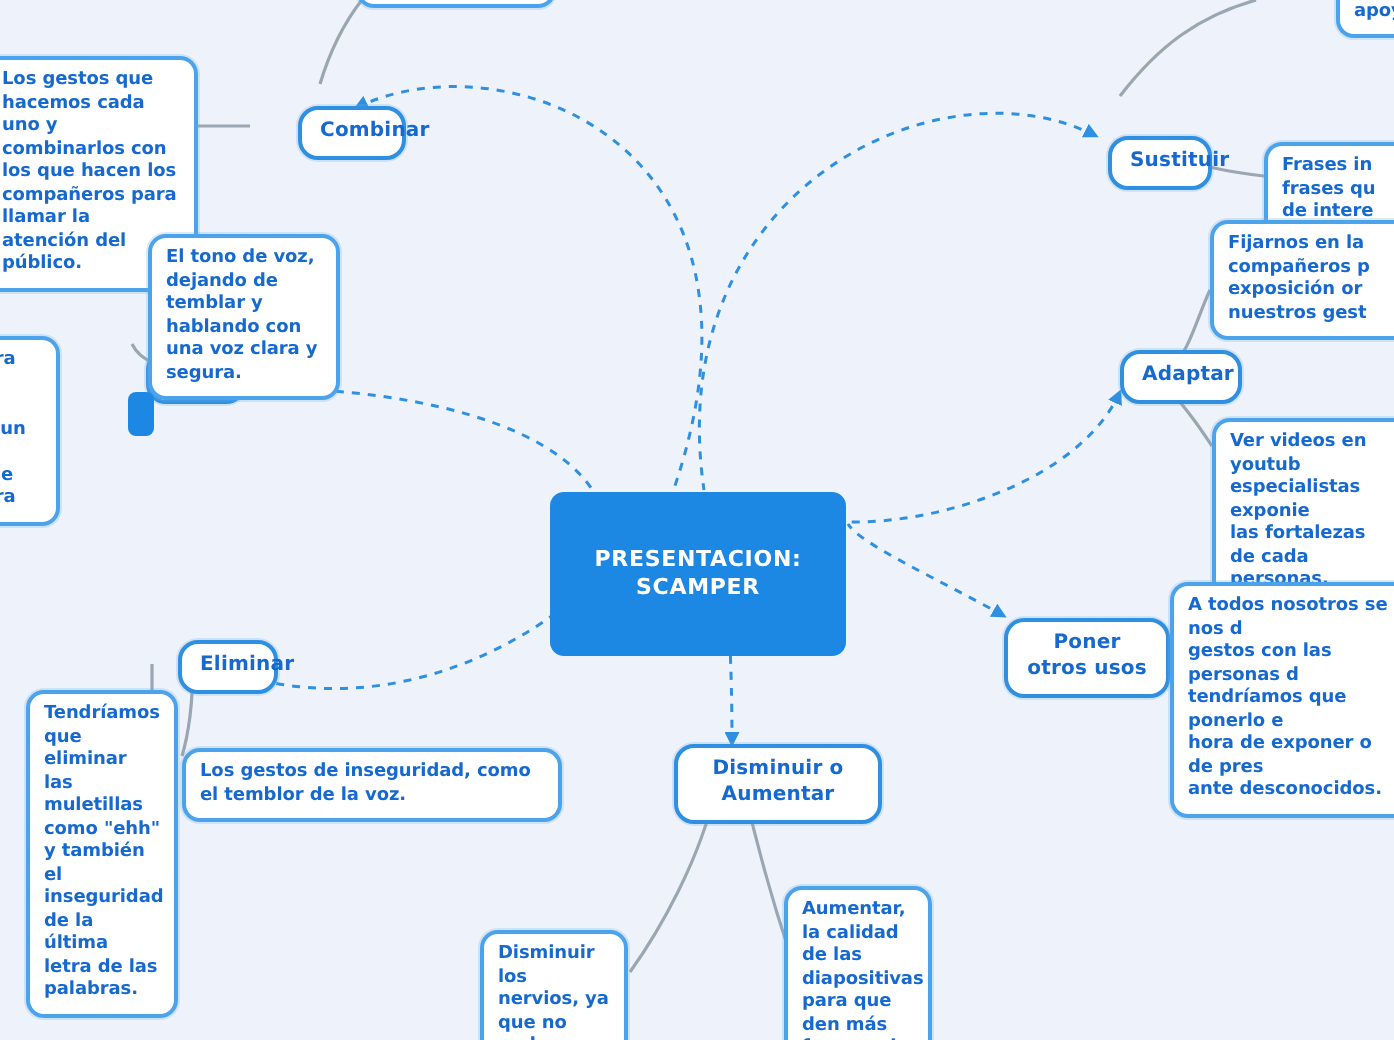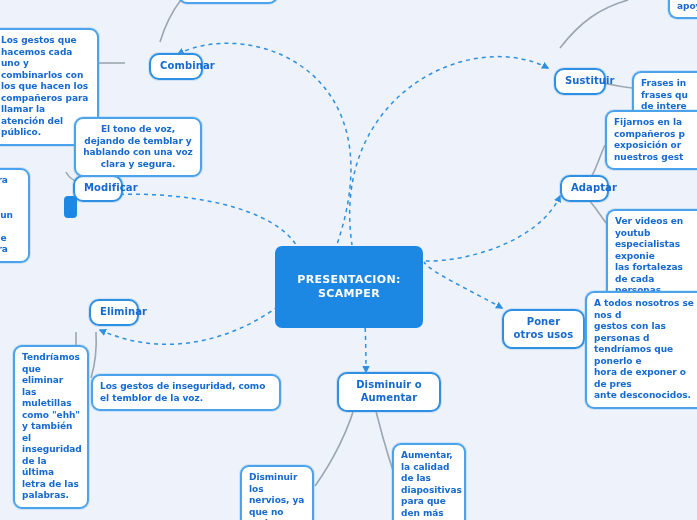--- a/index.html
+++ b/index.html
@@ -115,35 +115,35 @@
   </svg>
 
   <div class="node central" style="left:275px; top:246px; width:148px;">PRESENTACION: SCAMPER</div>
 
   <div class="node branch" style="left:125px; top:53px; width:54px;">Combinar</div>
 
   <div class="node branch" style="left:49px; top:175px; width:50px;">Modificar</div>
 
   <div class="node branch" style="left:530px; top:68px; width:52px;">Sustituir</div>
 
-  <div class="node branch" style="left:536px; top:175px; width:49px;">Adaptar</div>
+  <div class="node branch" style="left:536px; top:175px; width:61px;">Adaptar</div>
 
-  <div class="node branch" style="left:65px; top:299px; width:50px;">Eliminar</div>
+  <div class="node branch" style="left:65px; top:320px; width:50px;">Eliminar</div>
 
   <div class="node branch" style="left:478px; top:309px; width:83px;">Poner otros usos</div>
 
   <div class="node branch" style="left:313px; top:372px; width:104px;">Disminuir o Aumentar</div>
 
   <div class="drag-handle" style="left:64px; top:196px;"></div>
 
   <div class="node leaf clipped-left" style="left:-6px; top:28px; width:105px;">Los gestos que hacemos cada uno y combinarlos con los que hacen los compañeros para llamar la atención del público.</div>
 
   <div class="node leaf clipped-top" style="left:178px; top:-14px; width:100px; height:18px;"></div>
 
-  <div class="node leaf" style="left:74px; top:117px; width:128px;text-align:center;">El tono de voz, dejando de temblar y hablando con una voz clara y segura.</div>
+  <div class="node leaf" style="left:74px; top:117px; width:96px;">El tono de voz, dejando de temblar y hablando con una voz clara y segura.</div>
 
   <div class="node leaf clipped-left" style="left:-22px; top:168px; width:52px; white-space:pre-line;">nera
 ar
 a
 e aun
 n
 ione
 para</div>
 
   <div class="node leaf clipped-right clipped-top" style="left:668px; top:-16px; width:60px; white-space:pre-line;">nece

